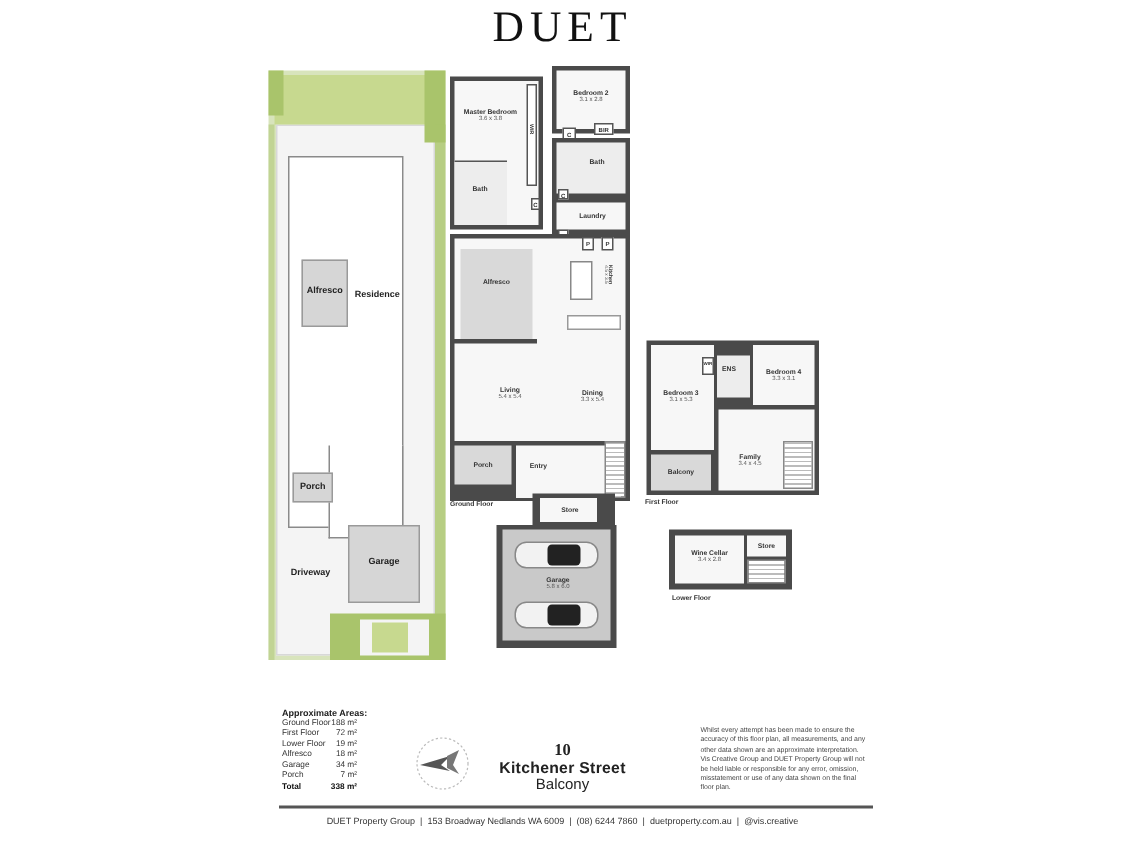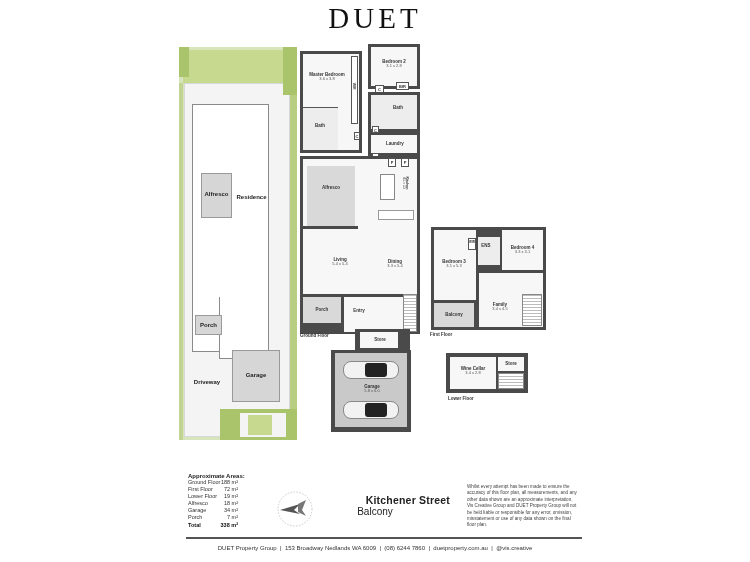--- a/index.html
+++ b/index.html
@@ -28,21 +28,21 @@
   .stair { background: repeating-linear-gradient(0deg, #ffffff 0 2px, #bbbbbb 2px 3px); border: 1px solid #888; }
   .car { background: #f2f2f2; border: 1px solid #888; border-radius: 8px; }
   .car-glass { background: #222; border-radius: 3px; }
 
   
   .areas-title { font-size: 6px; font-weight: bold; }
   .areas-row { font-size: 5.5px; color: #333; display: flex; justify-content: space-between; width: 50px; line-height: 7px; }
   .areas-row.total { font-weight: bold; color: #111; border-top: none; margin-top: 1px; }
   .areas-row .v { text-align: right; }
   .address-num { font-family: "Liberation Serif", serif; font-weight: bold; font-size: 11px; text-align: center; }
-  .address-street { font-size: 10.5px; font-weight: bold; text-align: right; letter-spacing: 0.2px; }
+  .address-street { font-size: 10.5px; font-weight: bold; text-align: center; letter-spacing: 0.2px; }
   .address-suburb { font-size: 10px; text-align: center; }
   .disclaimer { font-size: 4.6px; line-height: 6.4px; color: #444; width: 112px; }
   .rule { background: #555; height: 1.5px; }
   .footer-line { font-size: 6px; color: #333; white-space: nowrap; }
 </style>
 </head>
 <body>
 
 <div class="abs logo">DUET</div>
 
@@ -226,20 +226,21 @@
 
 <div class="abs" style="left:276px; top:490px; width:38px; height:38px;">
   <svg width="38" height="38" viewBox="0 0 38 38">
     <circle cx="19" cy="19" r="17" fill="none" stroke="#bbb" stroke-width="0.8" stroke-dasharray="1.5 1.5"></circle>
     <polygon points="4,20 24,14 18,20 24,24" fill="#555"></polygon>
     <polygon points="22,14 30,10 26,20 30,26 22,22" fill="#777"></polygon>
   </svg>
 </div>
 
 <div class="abs" style="left:300px; top:494px; width:150px;">
+  <div class="address-num">10</div>
   <div class="address-street">Kitchener Street</div>
   <div class="address-suburb">Balcony</div>
 </div>
 
 <div class="abs disclaimer" style="left:467px; top:484px;">Whilst every attempt has been made to ensure the accuracy of this floor plan, all measurements, and any other data shown are an approximate interpretation. Vis Creative Group and DUET Property Group will not be held liable or responsible for any error, omission, misstatement or use of any data shown on the final floor plan.</div>
 
 <div class="abs rule" style="left:186px; top:537px; width:396px;"></div>
 
 <div class="abs footer-line" style="left:0; width:750px; top:545px; text-align:center;">
   <span>DUET Property Group</span>

